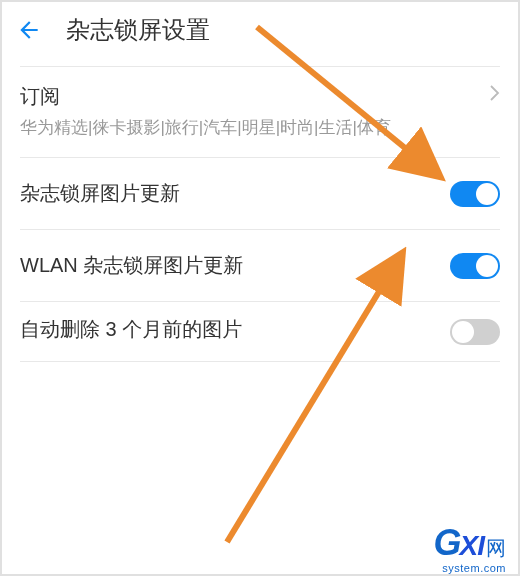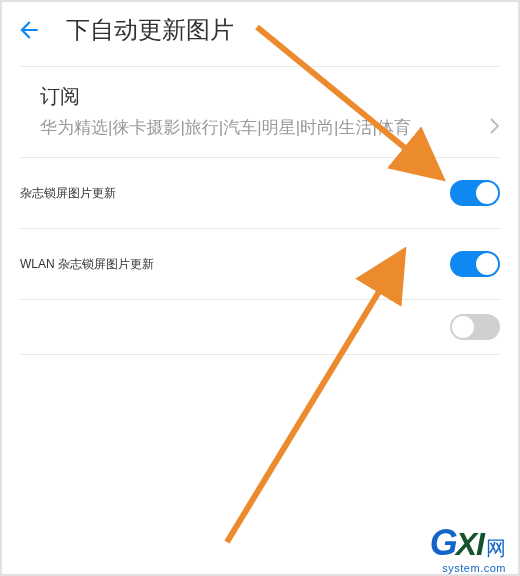--- a/index.html
+++ b/index.html
@@ -30,23 +30,22 @@
       font-weight: 400;
     }
     .divider {
       height: 1px;
       background: #e8e8e8;
       margin: 0 18px;
     }
     .sub-item {
       padding: 16px 18px 18px 18px;
       display: flex;
-      align-items: flex-end;
+      align-items: flex-start;
       justify-content: space-between;
-      margin-left: 20px;
     }
     .sub-item-text { flex: 1; }
     .sub-title {
       font-size: 20px;
       color: #333;
       margin-bottom: 6px;
     }
     .sub-desc {
       font-size: 17px;
       color: #999;
@@ -56,21 +55,21 @@
       font-size: 20px;
       margin-left: 10px;
     }
     .row {
       display: flex;
       align-items: center;
       justify-content: space-between;
       padding: 22px 18px;
     }
     .row-label {
-      font-size: 12px;
+      font-size: 20px;
       color: #333;
     }
     .row-double {
       padding: 14px 18px;
     }
     .row-double .row-label { margin-bottom: 4px; }
     .toggle {
       position: relative;
       width: 50px;
       height: 26px;
@@ -104,24 +103,24 @@
       pointer-events: none;
     }
     .wm-g {
       font-size: 36px;
       font-weight: bold;
       font-style: italic;
       color: #1266c9;
       letter-spacing: -2px;
     }
     .wm-xi {
-      font-size: 32px;
+      font-size: 28px;
       font-weight: bold;
       font-style: italic;
-      color: #14532d;
+      color: #1d4ed8;
       letter-spacing: -1px;
       margin-top: 28px;
     }
     .wm-net {
       font-size: 20px;
       color: #1266c9;
       margin-left: 2px;
     }
     .wm-host {
       position: absolute;
@@ -135,21 +134,21 @@
   </style>
 </head>
 <body>
 
 <div class="header">
   <div class="back-arrow">
     <svg width="26" height="26" viewBox="0 0 24 24">
       <path d="M20 11H7.83l5.59-5.59L12 4l-8 8 8 8 1.41-1.41L7.83 13H20z" fill="#1088f2"></path>
     </svg>
   </div>
-  <div class="page-title">下自动更新图片</div>
+  <div class="page-title">杂志锁屏设置</div>
 </div>
 
 <div class="divider"></div>
 
 <div class="sub-item">
   <div class="sub-item-text">
     <div class="sub-title">订阅</div>
     <div class="sub-desc">华为精选|徕卡摄影|旅行|汽车|明星|时尚|生活|体育</div>
   </div>
   <div class="chevron">
@@ -174,20 +173,21 @@
   <div class="row-label">WLAN 杂志锁屏图片更新</div>
   <div class="toggle toggle-on">
     <div class="toggle-knob"></div>
   </div>
 </div>
 
 <div class="divider"></div>
 
 <div class="row row-double">
   <div>
+    <div class="row-label">自动删除 3 个月前的图片</div>
   </div>
   <div class="toggle toggle-off">
     <div class="toggle-knob"></div>
   </div>
 </div>
 
 <div class="divider"></div>
 
 <svg class="annotations" width="520" height="576">
   <defs>

